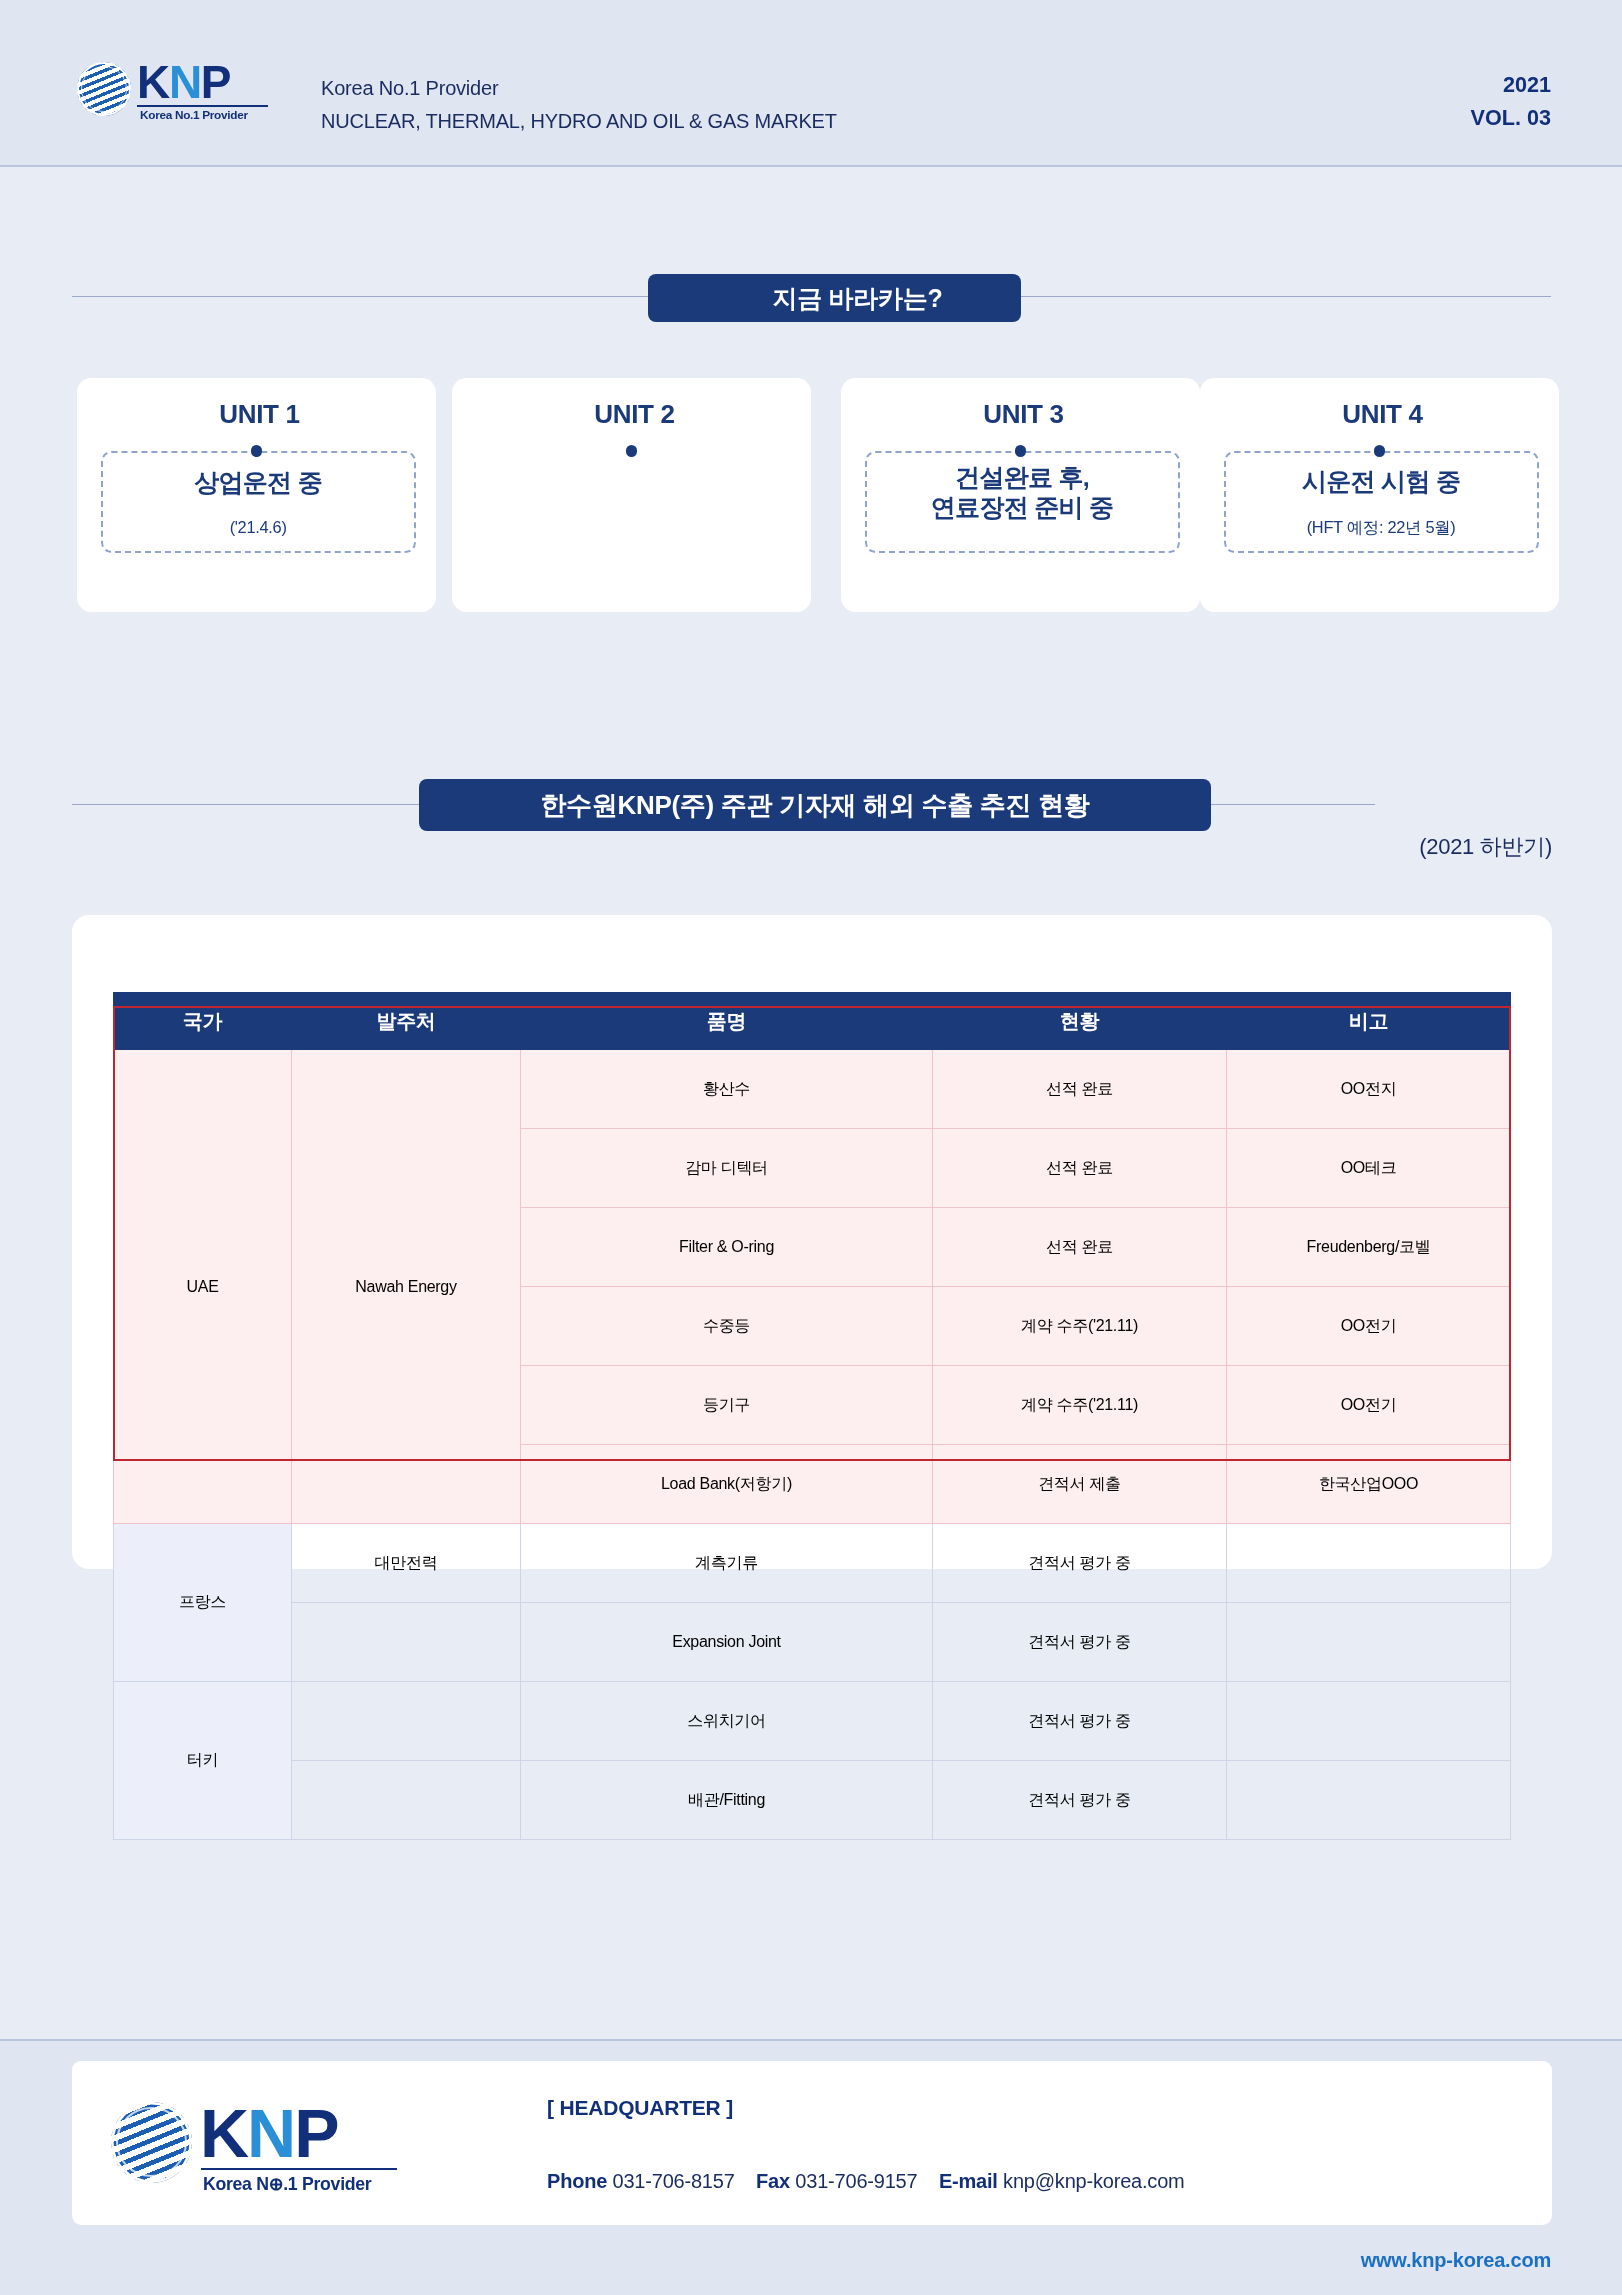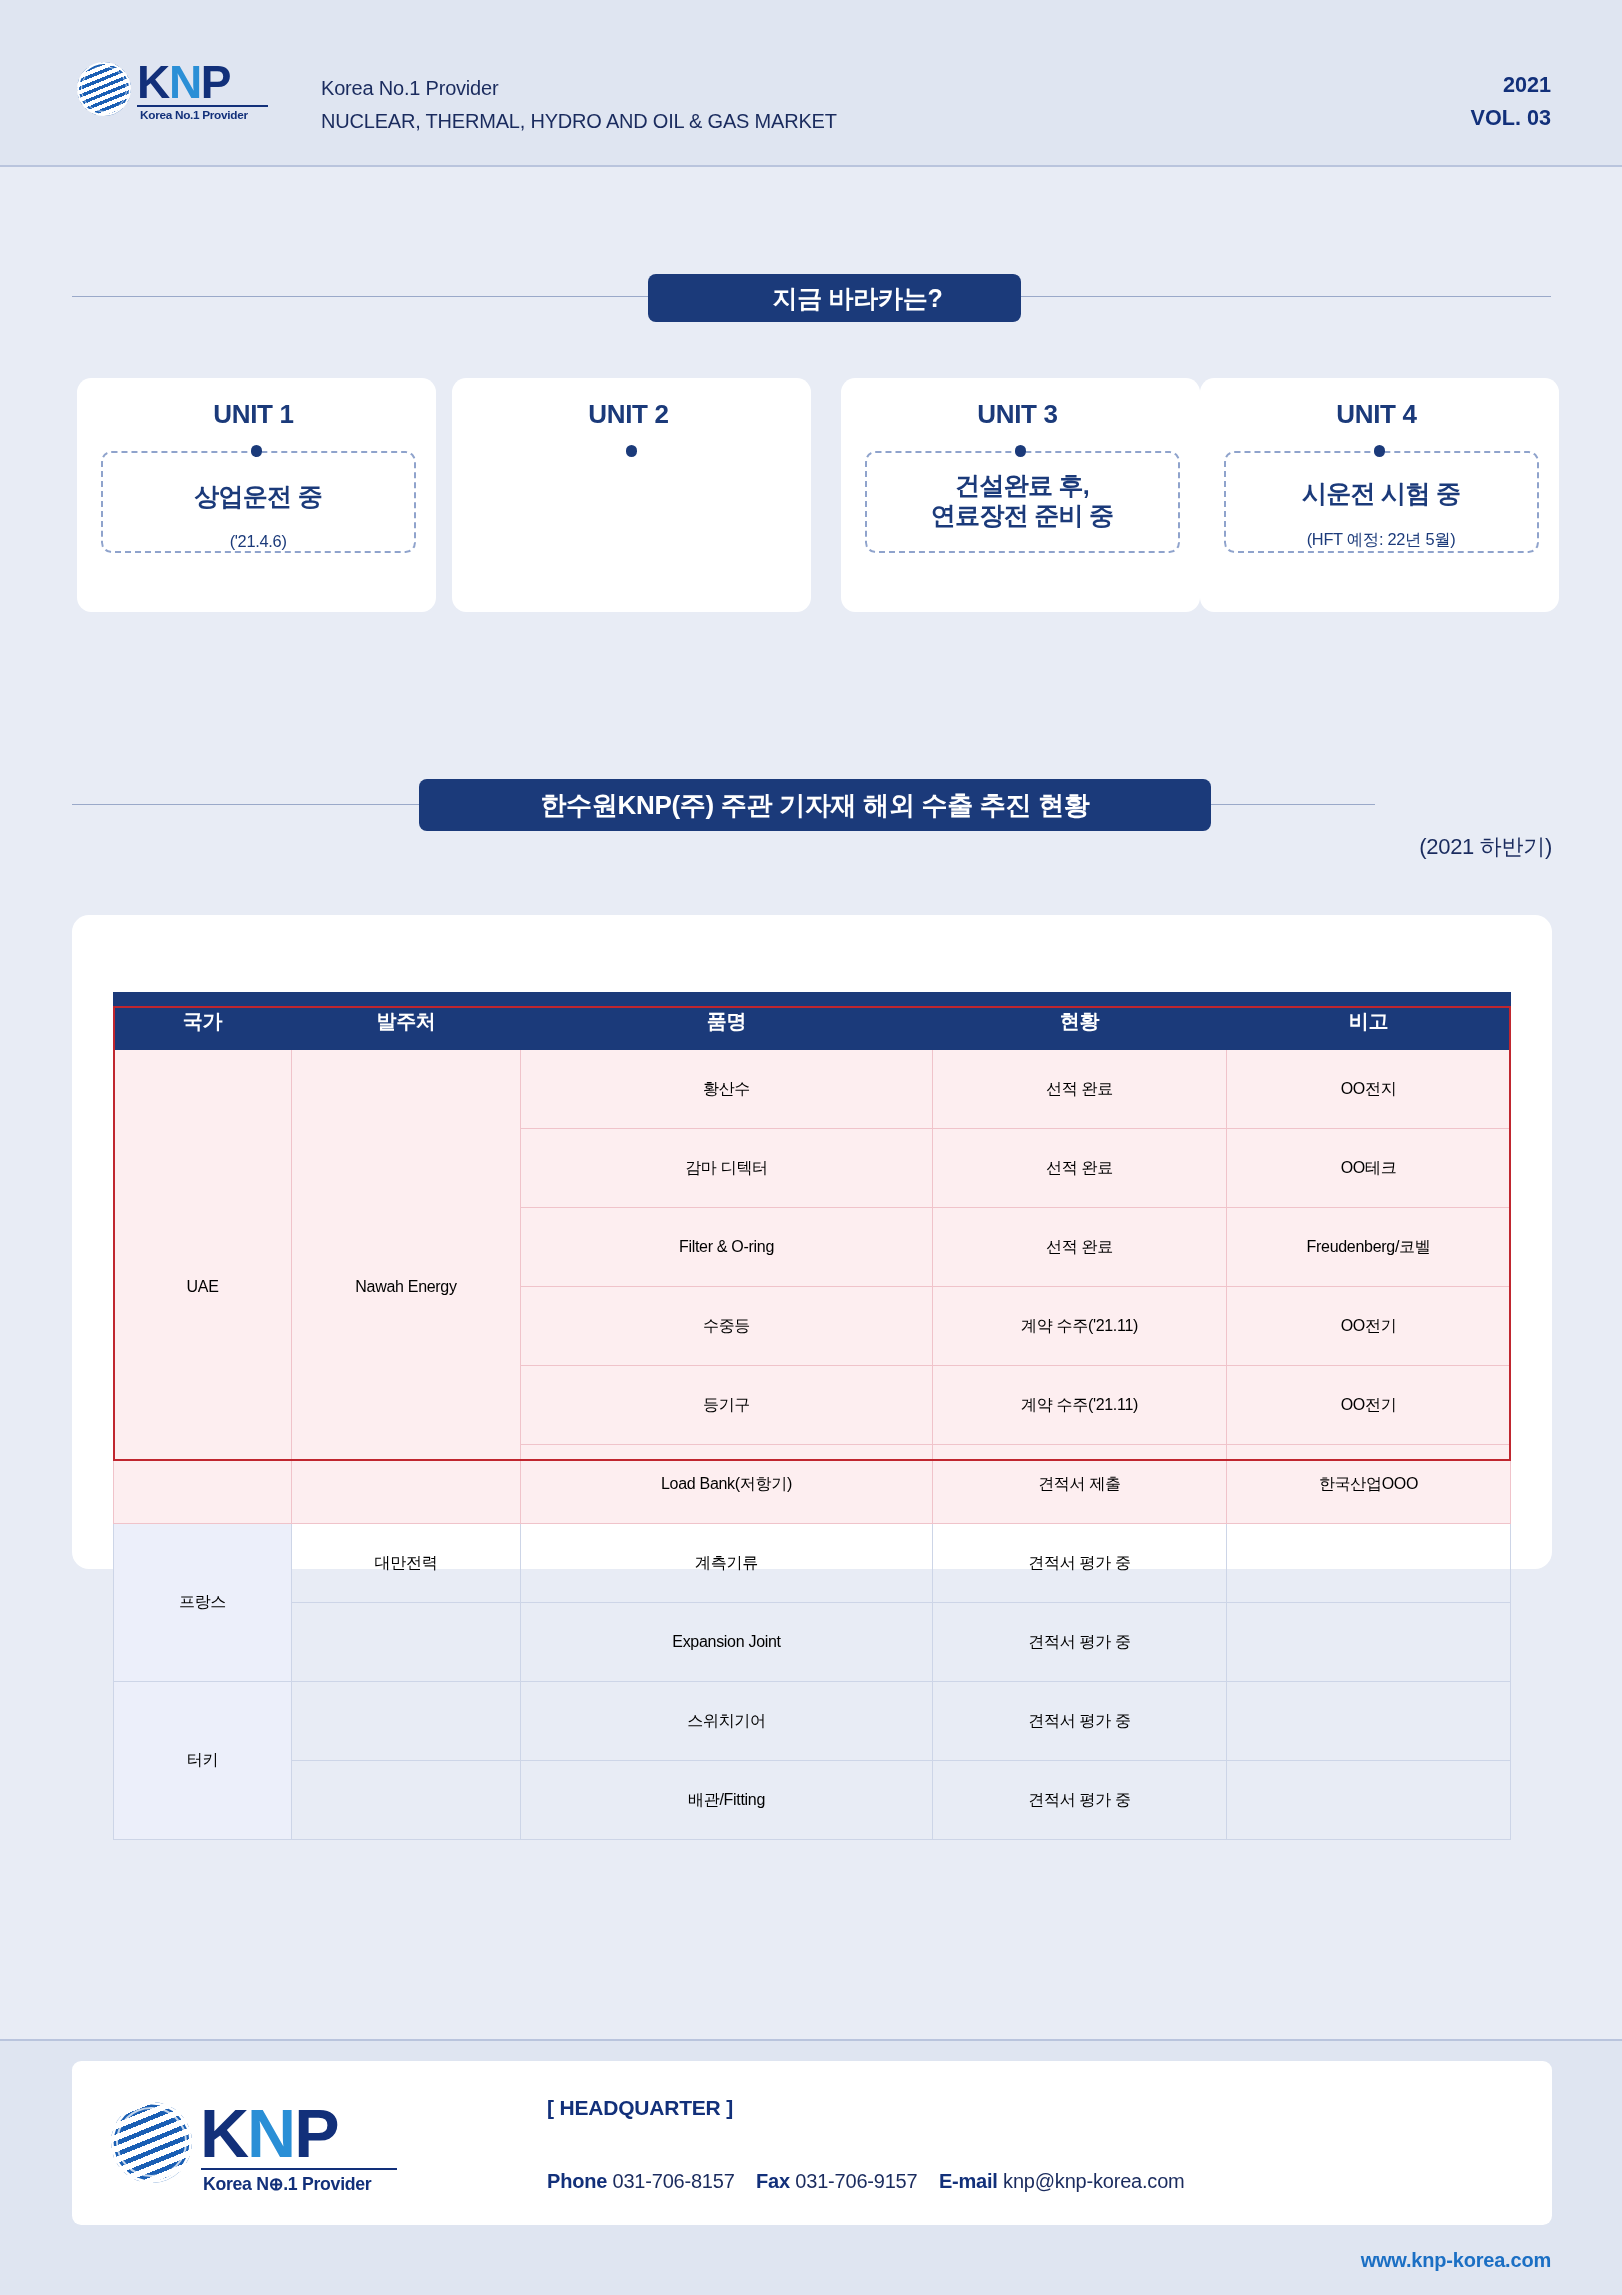--- a/index.html
+++ b/index.html
@@ -133,21 +133,21 @@
   .unit-card {
     position: absolute;
     top: 378px;
     width: 359px;
     height: 234px;
     background: #ffffff;
     border-radius: 14.4px;
   }
   .unit-title {
     position: absolute;
-    left: 7px; top: 21px;
+    left: 13px; top: 21px;
     width: 339px;
     text-align: center;
     font-size: 26px;
     font-weight: bold;
     color: #1b3a7a;
     letter-spacing: -0.3px;
   }
   .unit-dot {
     position: absolute;
     left: 50%;
@@ -163,21 +163,21 @@
     left: 23.6px;
     top: 73px;
     width: 311px;
     height: 98px;
     border: 2px dashed #8fa3cc;
     border-radius: 10.5px;
     background: #ffffff;
     display: flex;
     flex-direction: column;
     align-items: center;
-    justify-content: flex-end;
+    justify-content: center;
   }
   .unit-main {
     font-size: 25px;
     font-weight: bold;
     color: #1b3a7a;
     letter-spacing: -0.7px;
     text-align: center;
     line-height: 30px;
   }
   .unit-note {

